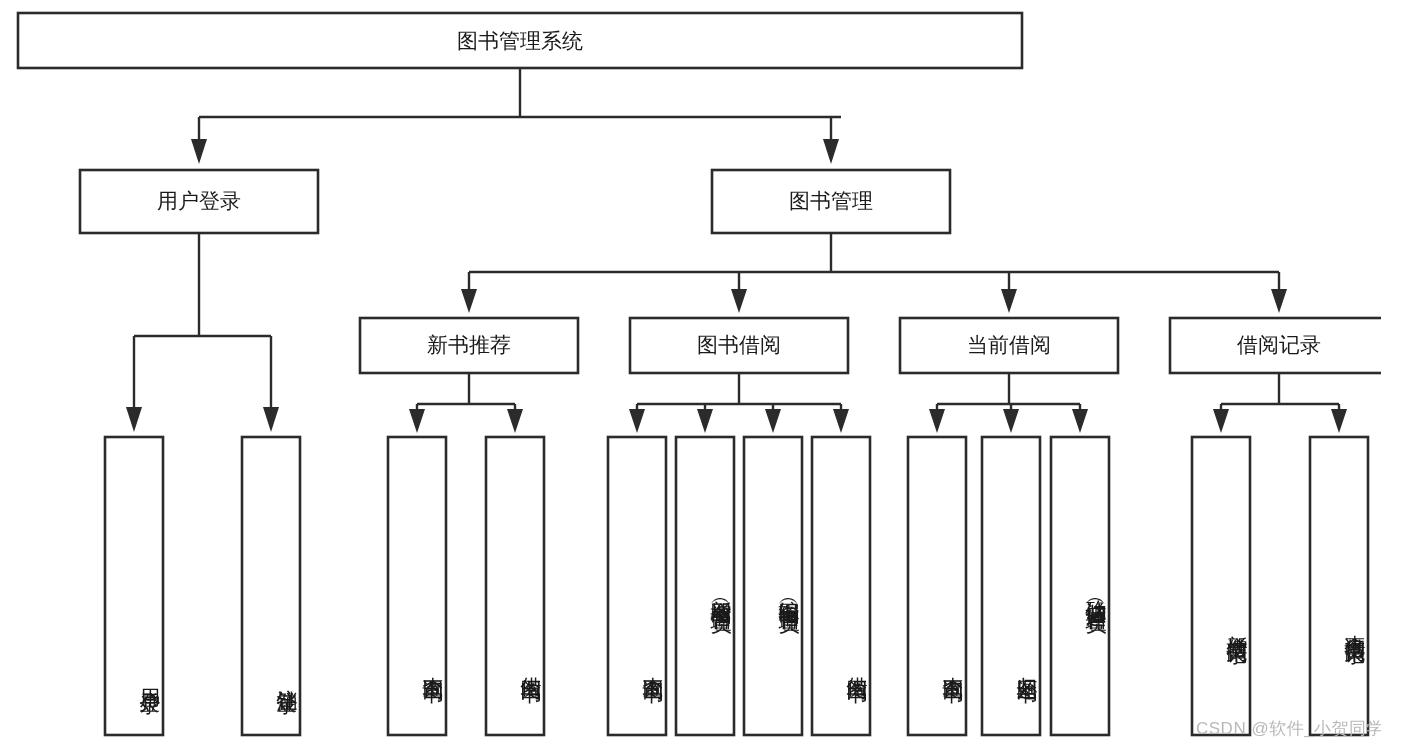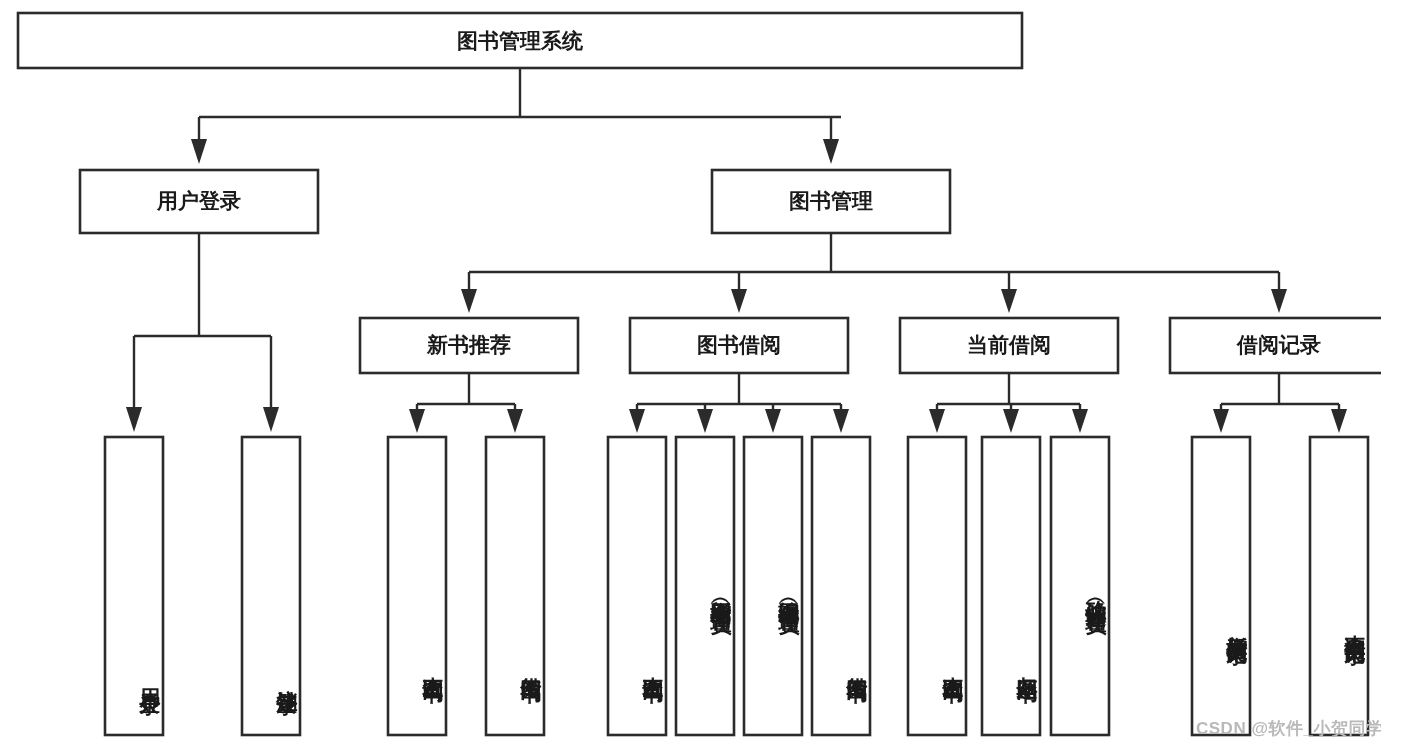--- a/index.html
+++ b/index.html
@@ -9,21 +9,20 @@
   }
   body {
     font-family: "Liberation Sans", "DejaVu Sans", sans-serif;
   }
   #canvas {
     position: relative;
     width: 1381px;
     height: 747px;
     background: #ffffff;
     overflow: hidden;
-    font-weight: bold;
   }
   svg.diagram {
     position: absolute;
     left: 0;
     top: 0;
     width: 1405px;
     height: 747px;
   }
   .node-box {
     fill: #ffffff;

